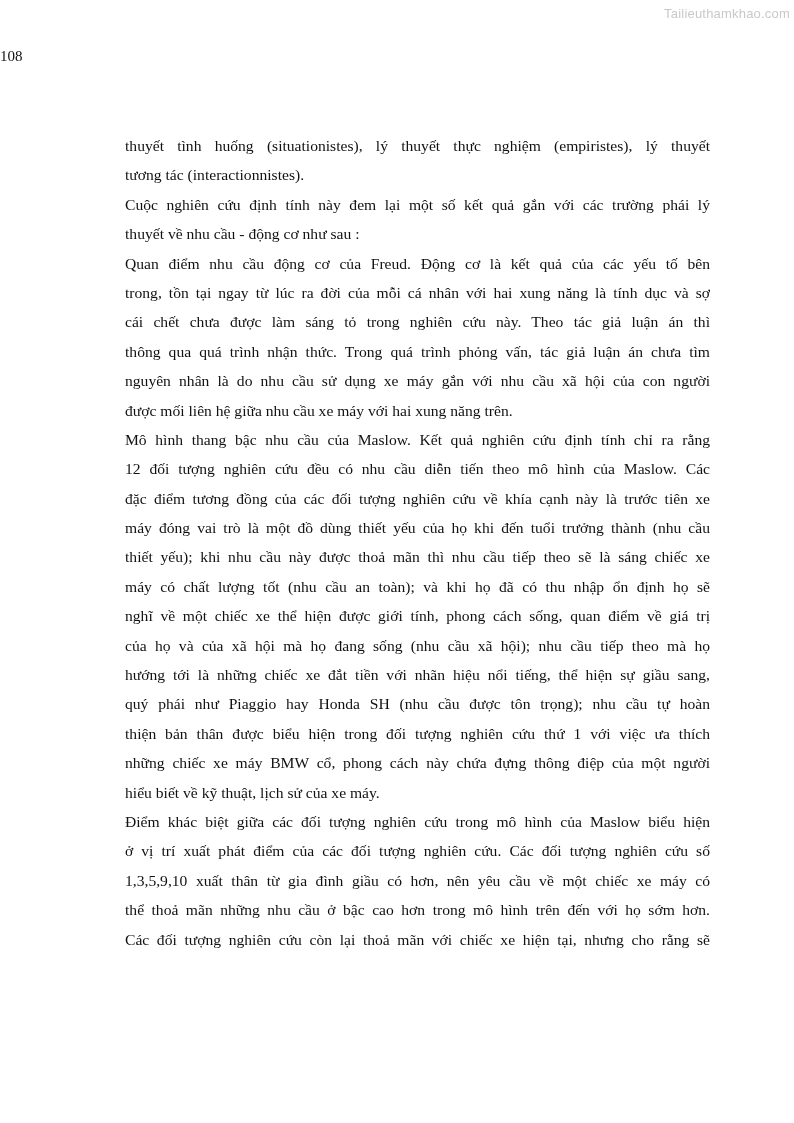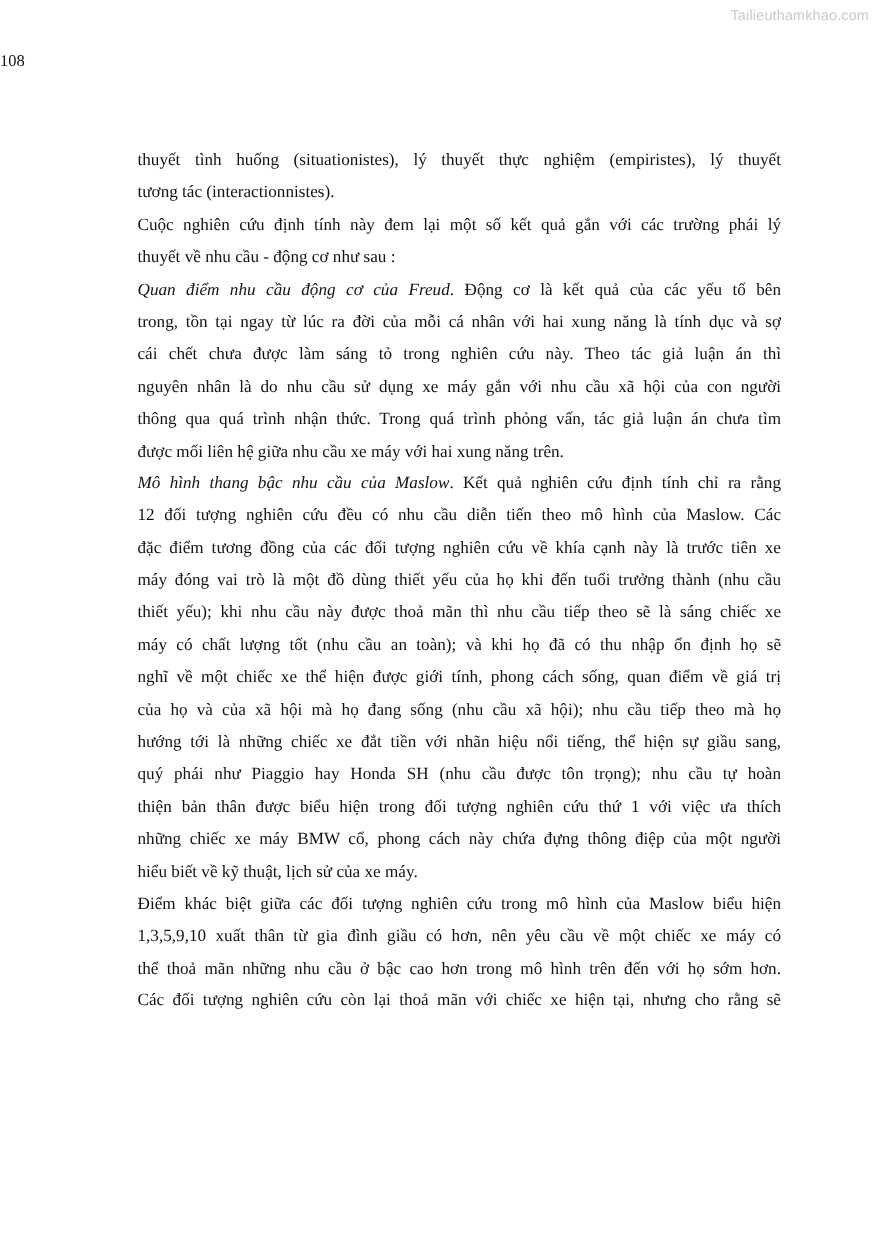--- a/index.html
+++ b/index.html
@@ -4,49 +4,50 @@
 <style>
   html, body { margin: 0; padding: 0; background: #ffffff; }
   body { width: 794px; height: 1123px; position: relative; overflow: hidden;
          font-family: "Liberation Serif", "DejaVu Serif", serif; color: #111111; }
   .watermark { position: absolute; top: 6px; right: 4px; font-family: Liberation Sans, sans-serif;
                font-size: 13px; color: #c9c9c9; letter-spacing: 0.2px; }
   .page-number { position: absolute; top: 48px; left: 0; width: 794px; text-align: left; font-size: 15px; }
   .body-text { position: absolute; left: 125px; top: 131px; width: 585px; font-size: 15.6px; }
   .line { height: 29.4px; line-height: 29.4px; white-space: nowrap; }
   .j { text-align: justify; text-align-last: justify; white-space: normal; overflow: hidden; }
-  .it { font-style: italic; }
+  .it { }
 </style>
 </head>
 <body>
 
 <div class="watermark">Tailieuthamkhao.com</div>
 <div class="page-number">108</div>
 
 <div class="body-text">
   <div class="line j"><span>thuyết tình huống (situationistes), lý thuyết thực nghiệm (empiristes), lý thuyết</span></div>
   <div class="line"><span>tương tác (interactionnistes).</span></div>
   <div class="line j"><span>Cuộc nghiên cứu định tính này đem lại một số kết quả gắn với các trường phái lý</span></div>
   <div class="line"><span>thuyết về nhu cầu - động cơ như sau :</span></div>
   <div class="line j"><span class="it">Quan điểm nhu cầu động cơ của Freud</span><span>. Động cơ là kết quả của các yếu tố bên</span></div>
   <div class="line j"><span>trong, tồn tại ngay từ lúc ra đời của mỗi cá nhân với hai xung năng là tính dục và sợ</span></div>
   <div class="line j"><span>cái chết chưa được làm sáng tỏ trong nghiên cứu này. Theo tác giả luận án thì</span></div>
+  <div class="line j"><span>thông qua quá trình nhận thức. Trong quá trình phỏng vấn, tác giả luận án chưa tìm</span></div>
   <div class="line j"><span>nguyên nhân là do nhu cầu sử dụng xe máy gắn với nhu cầu xã hội của con người</span></div>
-  <div class="line j"><span>thông qua quá trình nhận thức. Trong quá trình phỏng vấn, tác giả luận án chưa tìm</span></div>
   <div class="line"><span>được mối liên hệ giữa nhu cầu xe máy với hai xung năng trên.</span></div>
   <div class="line j"><span class="it">Mô hình thang bậc nhu cầu của Maslow</span><span>. Kết quả nghiên cứu định tính chỉ ra rằng</span></div>
   <div class="line j"><span>12 đối tượng nghiên cứu đều có nhu cầu diễn tiến theo mô hình của Maslow. Các</span></div>
   <div class="line j"><span>đặc điểm tương đồng của các đối tượng nghiên cứu về khía cạnh này là trước tiên xe</span></div>
   <div class="line j"><span>máy đóng vai trò là một đồ dùng thiết yếu của họ khi đến tuổi trưởng thành (nhu cầu</span></div>
   <div class="line j"><span>thiết yếu); khi nhu cầu này được thoả mãn thì nhu cầu tiếp theo sẽ là sáng chiếc xe</span></div>
   <div class="line j"><span>máy có chất lượng tốt (nhu cầu an toàn); và khi họ đã có thu nhập ổn định họ sẽ</span></div>
   <div class="line j"><span>nghĩ về một chiếc xe thể hiện được giới tính, phong cách sống, quan điểm về giá trị</span></div>
   <div class="line j"><span>của họ và của xã hội mà họ đang sống (nhu cầu xã hội); nhu cầu tiếp theo mà họ</span></div>
   <div class="line j"><span>hướng tới là những chiếc xe đắt tiền với nhãn hiệu nổi tiếng, thể hiện sự giầu sang,</span></div>
   <div class="line j"><span>quý phái như Piaggio hay Honda SH (nhu cầu được tôn trọng); nhu cầu tự hoàn</span></div>
   <div class="line j"><span>thiện bản thân được biểu hiện trong đối tượng nghiên cứu thứ 1 với việc ưa thích</span></div>
   <div class="line j"><span>những chiếc xe máy BMW cổ, phong cách này chứa đựng thông điệp của một người</span></div>
   <div class="line"><span>hiểu biết về kỹ thuật, lịch sử của xe máy.</span></div>
   <div class="line j"><span>Điểm khác biệt giữa các đối tượng nghiên cứu trong mô hình của Maslow biểu hiện</span></div>
+  <div class="line j"><span>ở vị trí xuất phát điểm của các đối tượng nghiên cứu. Các đối tượng nghiên cứu số</span></div>
   <div class="line j"><span>1,3,5,9,10 xuất thân từ gia đình giầu có hơn, nên yêu cầu về một chiếc xe máy có</span></div>
   <div class="line j"><span>thể thoả mãn những nhu cầu ở bậc cao hơn trong mô hình trên đến với họ sớm hơn.</span></div>
   <div class="line j"><span>Các đối tượng nghiên cứu còn lại thoả mãn với chiếc xe hiện tại, nhưng cho rằng sẽ</span></div>
 </div>
 
 </body></html>

